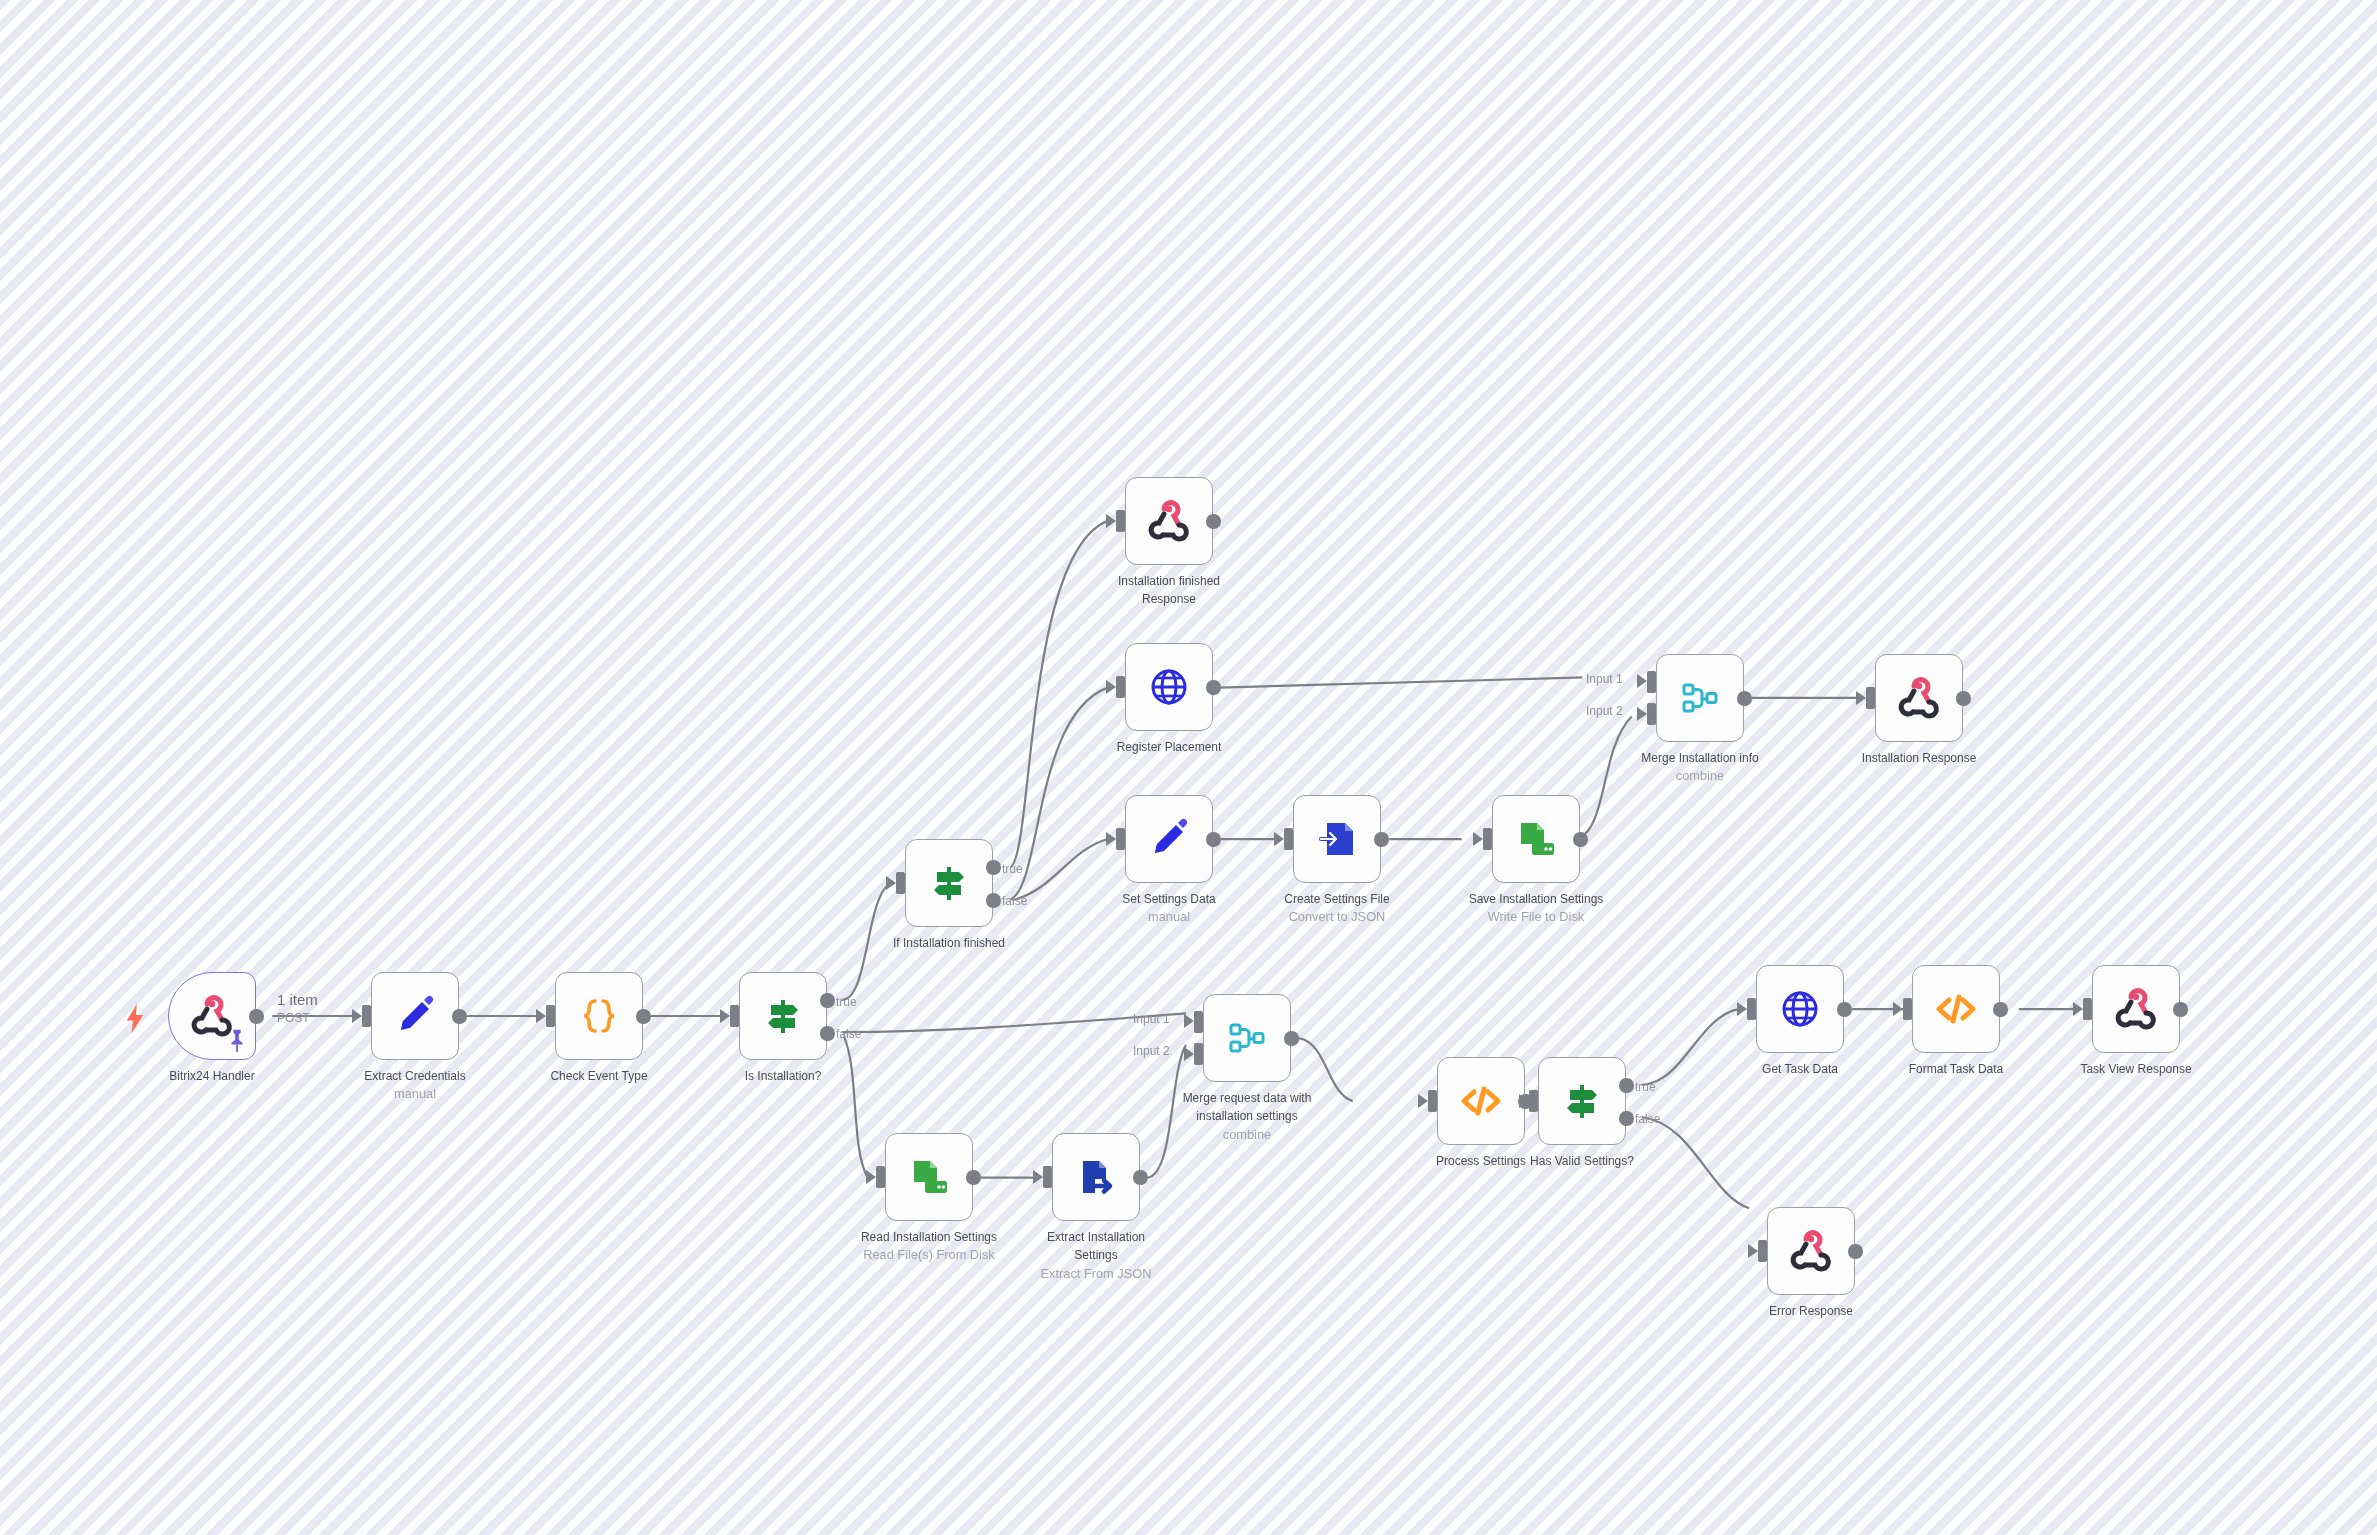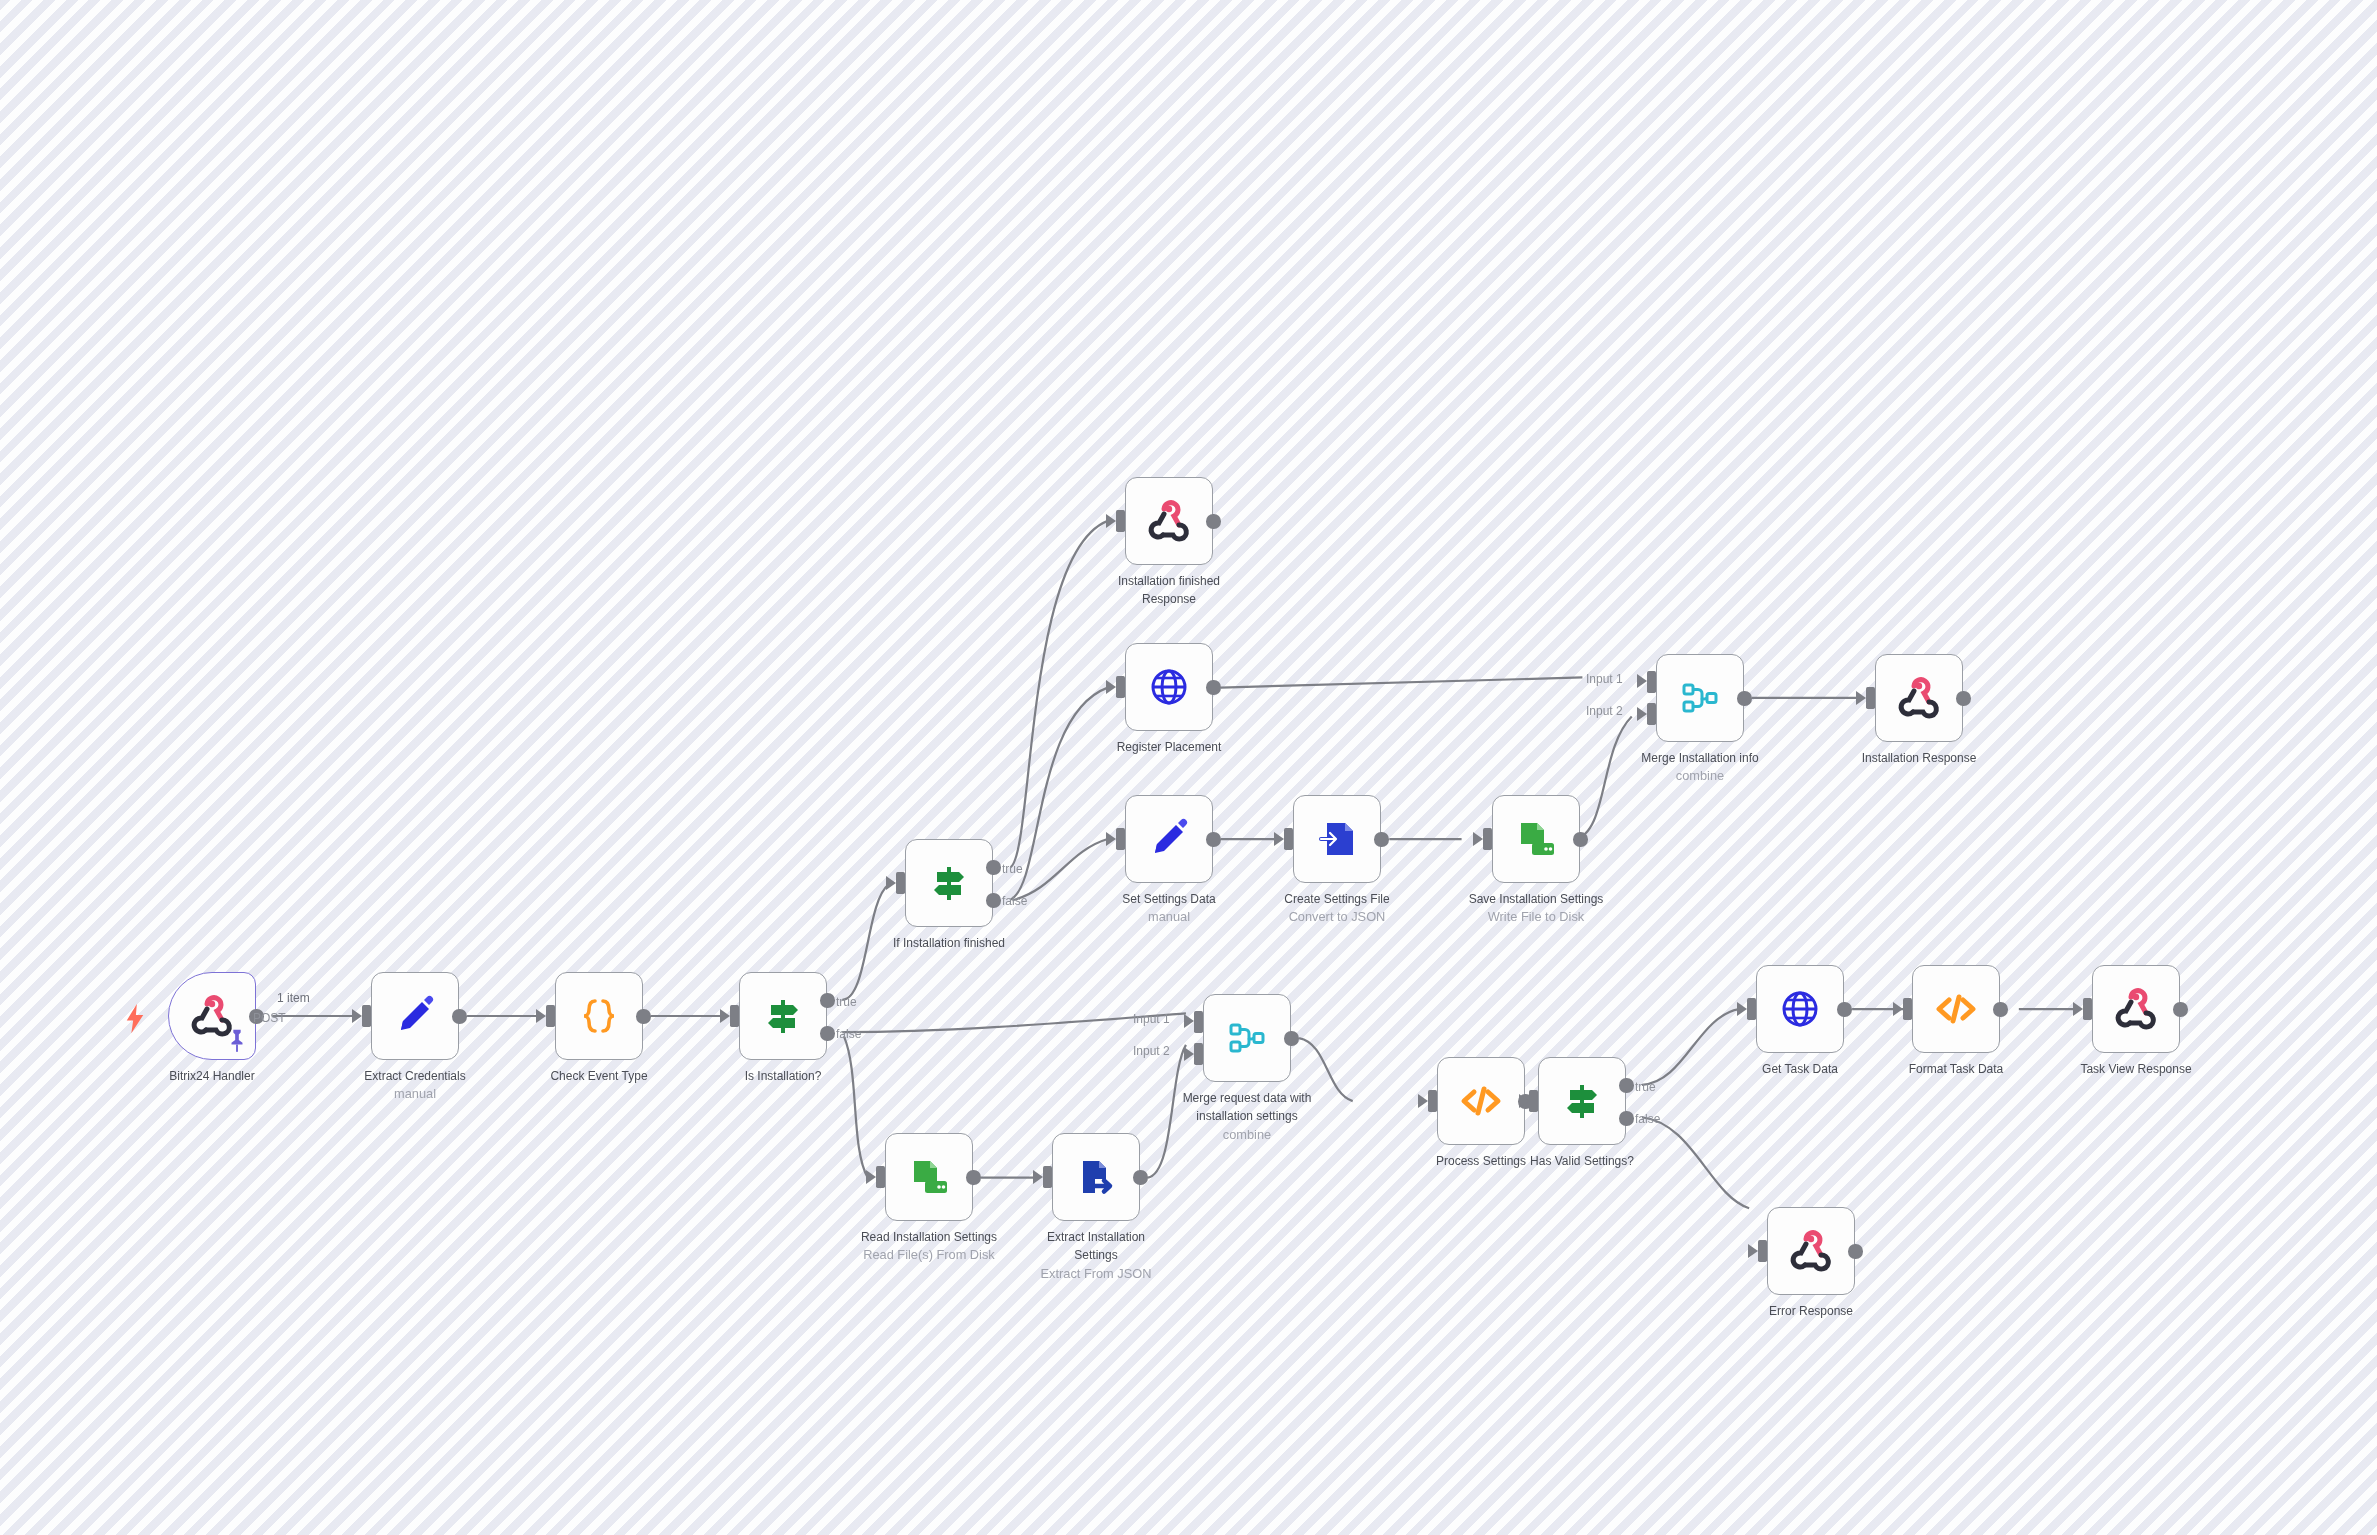--- a/index.html
+++ b/index.html
@@ -59,21 +59,21 @@
   .nsub{
     position:absolute;left:50%;transform:translateX(-50%);
     width:196px;text-align:center;
     font-size:12.8px;color:#a0a3ad;line-height:15.3px;
   }
   .nsub.s1{top:114px;}
   .nsub.s2{top:133px;}
 
   
   .porttag{position:absolute;font-size:12px;color:#8e9199;white-space:nowrap;}
-  .itemtag{position:absolute;font-size:12px;color:#6d7079;white-space:nowrap;text-align:right;}
+  .itemtag{position:absolute;font-size:15px;color:#6d7079;white-space:nowrap;text-align:right;}
 
   .bolt{position:absolute;width:22px;height:29px;}
   .pin{position:absolute;width:22px;height:25.5px;right:6.8px;bottom:5.1px;}
 </style>
 </head>
 <body>
 
 <div id="canvas">
 
   <svg id="edges" viewBox="0 0 2794 1805" width="2377" height="1536">
@@ -144,21 +144,21 @@
         </svg>
       </span>
       <span class="pin">
         <svg viewBox="0 0 24 28">
             <path d="M8 2 h8 v3 l-2 2 v6 l4 3 v2 H6 v-2 l4-3 V7 L8 5 Z" fill="#6b5ed6"></path>
             <rect x="11" y="18" width="2" height="8" fill="#6b5ed6"></rect>
           </svg>
       </span>
     </div>
     <span class="dot out"></span>
-    <span class="porttag" style="left:85px;top:39px;">POST</span>
+    <span class="porttag" style="left:109px;top:39px;">POST</span>
     <span class="itemtag" style="left:109px;top:19px;">1 item</span>
     <div class="nlabel">Bitrix24 Handler</div>
   </div>
 
   <div class="node" style="left:371px;top:972px;">
     <div class="nbox">
       <span class="nicon">
         <svg viewBox="0 0 48 48">
             <path d="M10 38 L12 29 L31 10 L38 17 L19 36 Z" fill="#2b2be0"></path>
             <path d="M33 8 L36 5 a3.5 3.5 0 0 1 5 5 L38 13 Z" fill="#4a4aee"></path>

